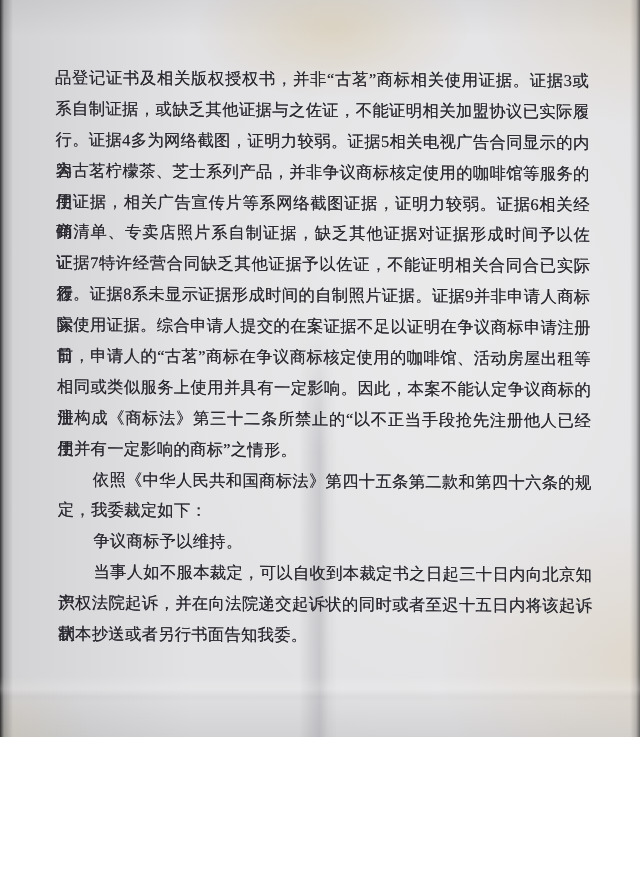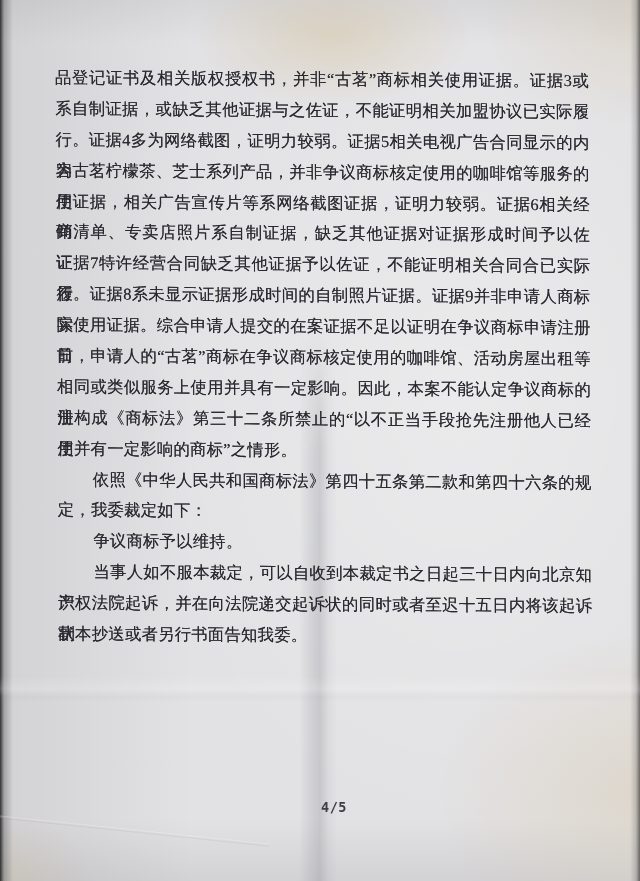--- a/index.html
+++ b/index.html
@@ -8,21 +8,21 @@
     width: 640px;
     height: 881px;
     overflow: hidden;
     font-family: "Liberation Serif", "DejaVu Serif", serif;
   }
 
   
   .photo {
     position: relative;
     width: 640px;
-    height: 881px;
+    height: 737px;
     overflow: hidden;
     background-color: #e2e1e3;
     background-image:
       
       linear-gradient(90deg, rgba(10,10,12,0.80) 0px, rgba(40,40,44,0.28) 4px, rgba(0,0,0,0.0) 13px),
       
       linear-gradient(270deg, rgba(10,10,12,0.55) 0px, rgba(30,30,34,0.18) 4px, rgba(0,0,0,0.0) 10px),
       
       radial-gradient(ellipse 190px 95px at 52% 4%, rgba(205,182,130,0.34), rgba(205,182,130,0.0) 72%),
       

